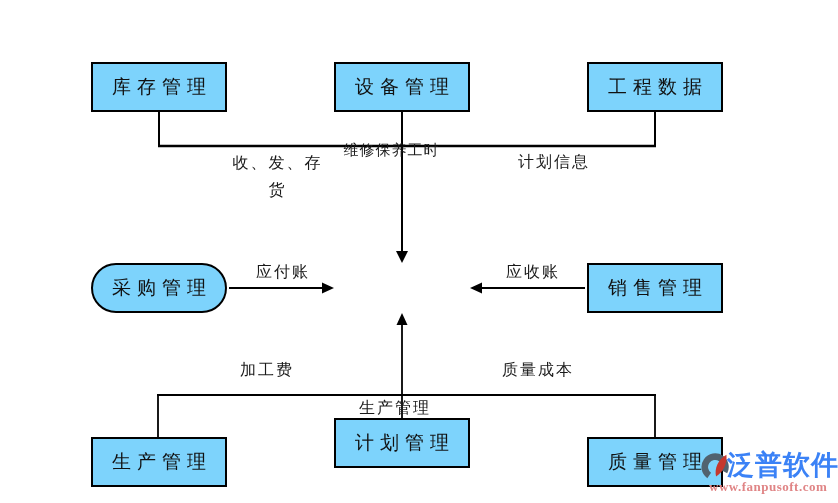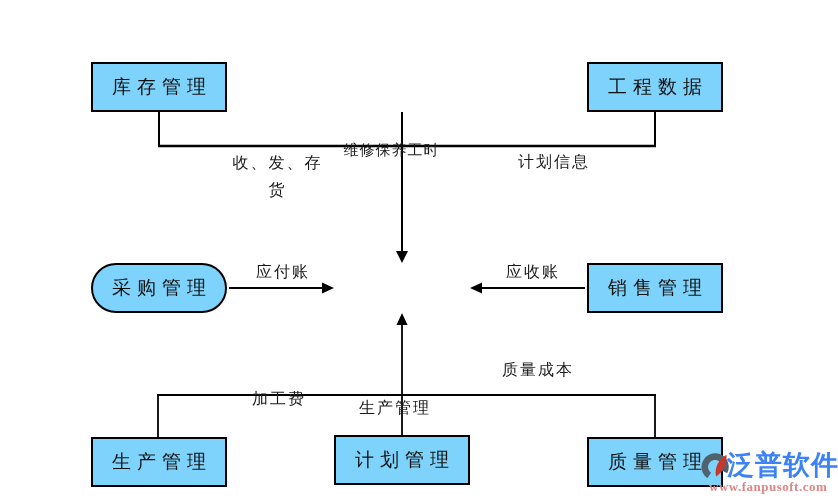--- a/index.html
+++ b/index.html
@@ -76,34 +76,35 @@
     <polygon points="482,282.5 482,293.5 470,288" fill="#000"></polygon>
 
     <path d="M402 437 V325" stroke="#000" stroke-width="1.8" fill="none"></path>
     <polygon points="396.5,325 407.5,325 402,313" fill="#000"></polygon>
     <path d="M158 437 V395" stroke="#000" stroke-width="1.8" fill="none"></path>
     <path d="M157 395 H656" stroke="#000" stroke-width="2" fill="none"></path>
     <path d="M655 437 V395" stroke="#000" stroke-width="1.8" fill="none"></path>
   </svg>
 
   <div class="node" style="left:91px;  top:62px;">库存管理</div>
+  <div class="node" style="left:334px; top:62px;">设备管理</div>
   <div class="node" style="left:587px; top:62px;">工程数据</div>
   <div class="node" style="left:91px;  top:263px;border-radius:25px;">采购管理</div>
   <div class="node" style="left:587px; top:263px;">销售管理</div>
   <div class="node" style="left:91px;  top:437px;">生产管理</div>
-  <div class="node" style="left:334px; top:435px;font-family:Liberation Mono, monospace;">计划管理</div>
+  <div class="node" style="left:334px; top:418px;font-family:Liberation Mono, monospace;">计划管理</div>
   <div class="node" style="left:587px; top:437px;text-align:center;">质量管理</div>
 
   <div class="edge-label" style="left:220px; top:153px; width:115px;">收、发、存</div>
   <div class="edge-label" style="left:220px; top:180px; width:115px;">货</div>
   <div class="edge-label small" style="left:329px; top:141px; width:125px;">维修保养工时</div>
   <div class="edge-label" style="left:494px; top:152px; width:120px;">计划信息</div>
   <div class="edge-label" style="left:233px; top:262px; width:100px;">应付账</div>
   <div class="edge-label" style="left:483px; top:262px; width:100px;">应收账</div>
-  <div class="edge-label" style="left:219px; top:360px; width:120px;margin-top:29px;">加工费</div>
+  <div class="edge-label" style="left:207px; top:360px; width:120px;">加工费</div>
   <div class="edge-label" style="left:478px; top:360px; width:120px;">质量成本</div>
   <div class="edge-label" style="left:335px; top:398px; width:120px;">生产管理</div>
 
   <div class="watermark">
     <svg class="wm-mark" width="32" height="40" viewBox="0 0 34 40" xmlns="http://www.w3.org/2000/svg">
       <circle cx="15" cy="20" r="11" fill="none" stroke-width="7" stroke-dasharray="50 22" transform="rotate(125 15 20)" stroke="#51626f"></circle>
       <path d="M27 7 C28 16 24 25 16 30 C14 22 18 12 27 7 Z" fill="#c5382e"></path>
     </svg>
     <div class="wm-brand">泛普软件</div>
     <div class="wm-url">www.fanpusoft.com</div>

